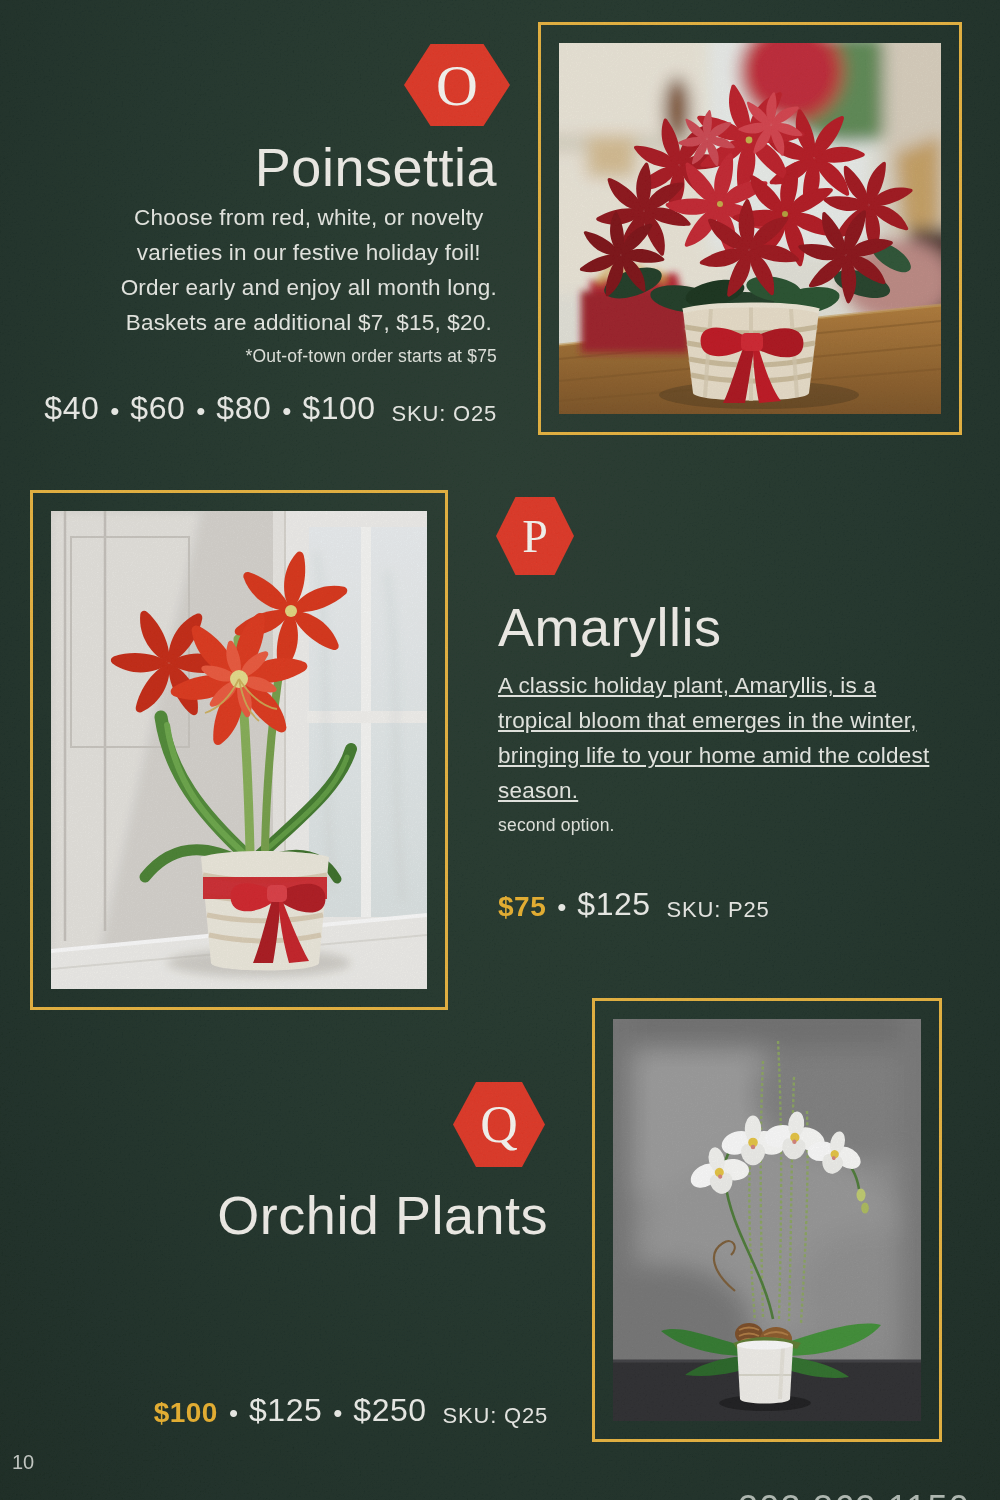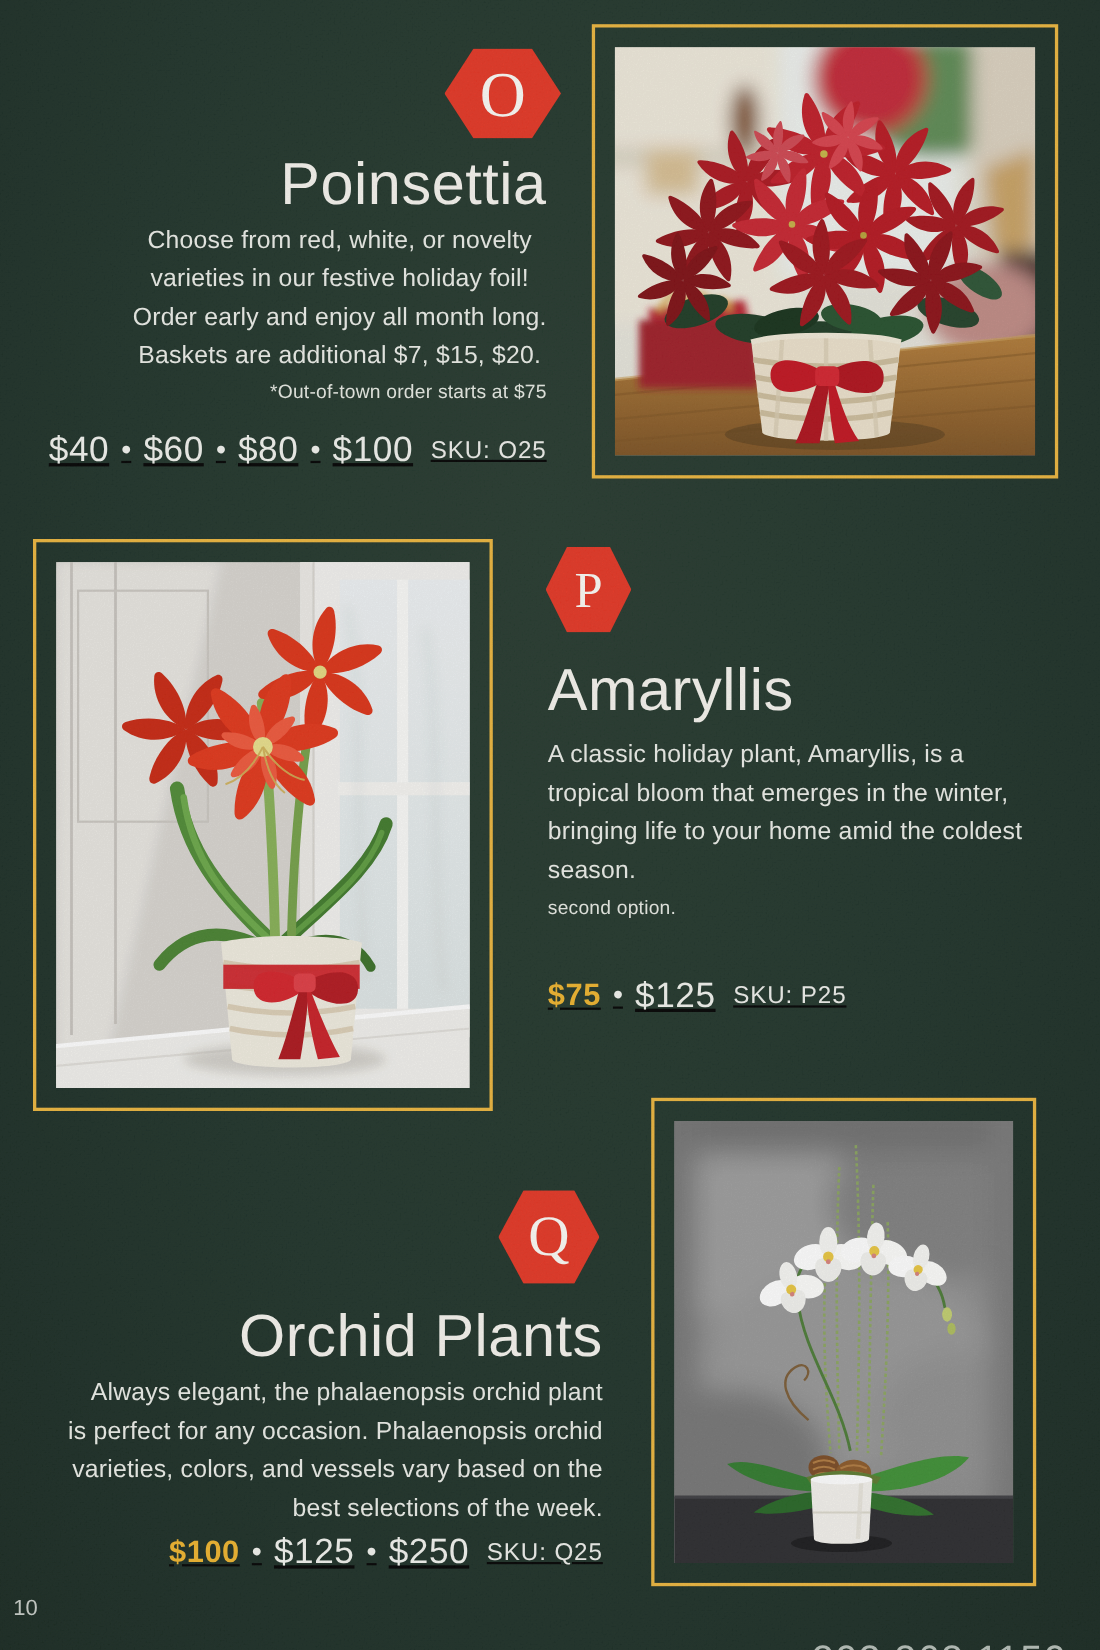--- a/index.html
+++ b/index.html
@@ -33,28 +33,28 @@
   .title {
     position:absolute; color:#f7f5ef; font-family:Liberation Sans, sans-serif;
     font-size:54px; line-height:1; letter-spacing:.5px; white-space:nowrap;
   }
   .t1 { top:140px; right:503px; text-align:right; }
   .t2 { top:600px; left:498px; }
   .t3 { top:1188px; right:452px; text-align:right; }
 
   .body-text { position:absolute; color:#edefe9; font-size:22.5px; line-height:35px; letter-spacing:.2px; }
   .b1 { top:200px;  right:503px; text-align:center; }
-  .b2 { top:668px;  left:498px; }
+  .b2 { top:668px;  left:498px;text-decoration:underline; }
   .b3 { top:1248px; right:452px; text-align:right; }
 
   .note { position:absolute; color:#e9ece5; font-size:17.5px; line-height:27px; letter-spacing:.2px; }
   .n1 { top:343px; right:503px; text-align:right;margin-left:28px; }
   .n2 { top:812px; left:498px; }
 
-  .price-row { position:absolute; display:flex; align-items:center; white-space:nowrap;text-decoration:underline; }
+  .price-row { position:absolute; display:flex; align-items:flex-end; white-space:nowrap; }
   .p1 { top:390px;  right:503px; }
   .p2 { top:886px;  left:498px; }
   .p3 { top:1392px; right:452px; }
   .price { color:#f3f4ef; font-size:32px; font-weight:500; letter-spacing:.5px; }
   .price.gold { color:#f0b42c; font-size:28px; font-weight:700; }
   .bullet { color:#f3f4ef; font-size:26px; margin:0 11px; }
   .sku { color:#f0f1ec; font-size:22px; font-weight:400; letter-spacing:.8px; margin-left:16px; }
 
   .page-number { position:absolute; left:12px; top:1451px; font-size:20px; color:#c9cec9; }
   .phone { position:absolute; right:30px; top:1488px; font-size:36px; letter-spacing:1.2px; color:#b6bfb8;margin-left:16px; }
@@ -279,26 +279,20 @@
       <rect x="216" y="374" width="20" height="17" rx="5" fill="#e03b42"></rect>
     </svg>
   </div>
 
   <div class="badge badge-q">
     <span>Q</span>
   </div>
 
   <div class="title t3">Orchid Plants</div>
 
-  <div class="body-text b3">
-    <div>Always elegant, the phalaenopsis orchid plant</div>
-    <div>is perfect for any occasion. Phalaenopsis orchid</div>
-    <div>varieties, colors, and vessels vary based on the</div>
-    <div>best selections of the week.</div>
-  </div>
 
   <div class="price-row p3">
     <span class="price gold">$100</span>
     <span class="bullet">•</span>
     <span class="price">$125</span>
     <span class="bullet">•</span>
     <span class="price">$250</span>
     <span class="sku">SKU: Q25</span>
   </div>
 

